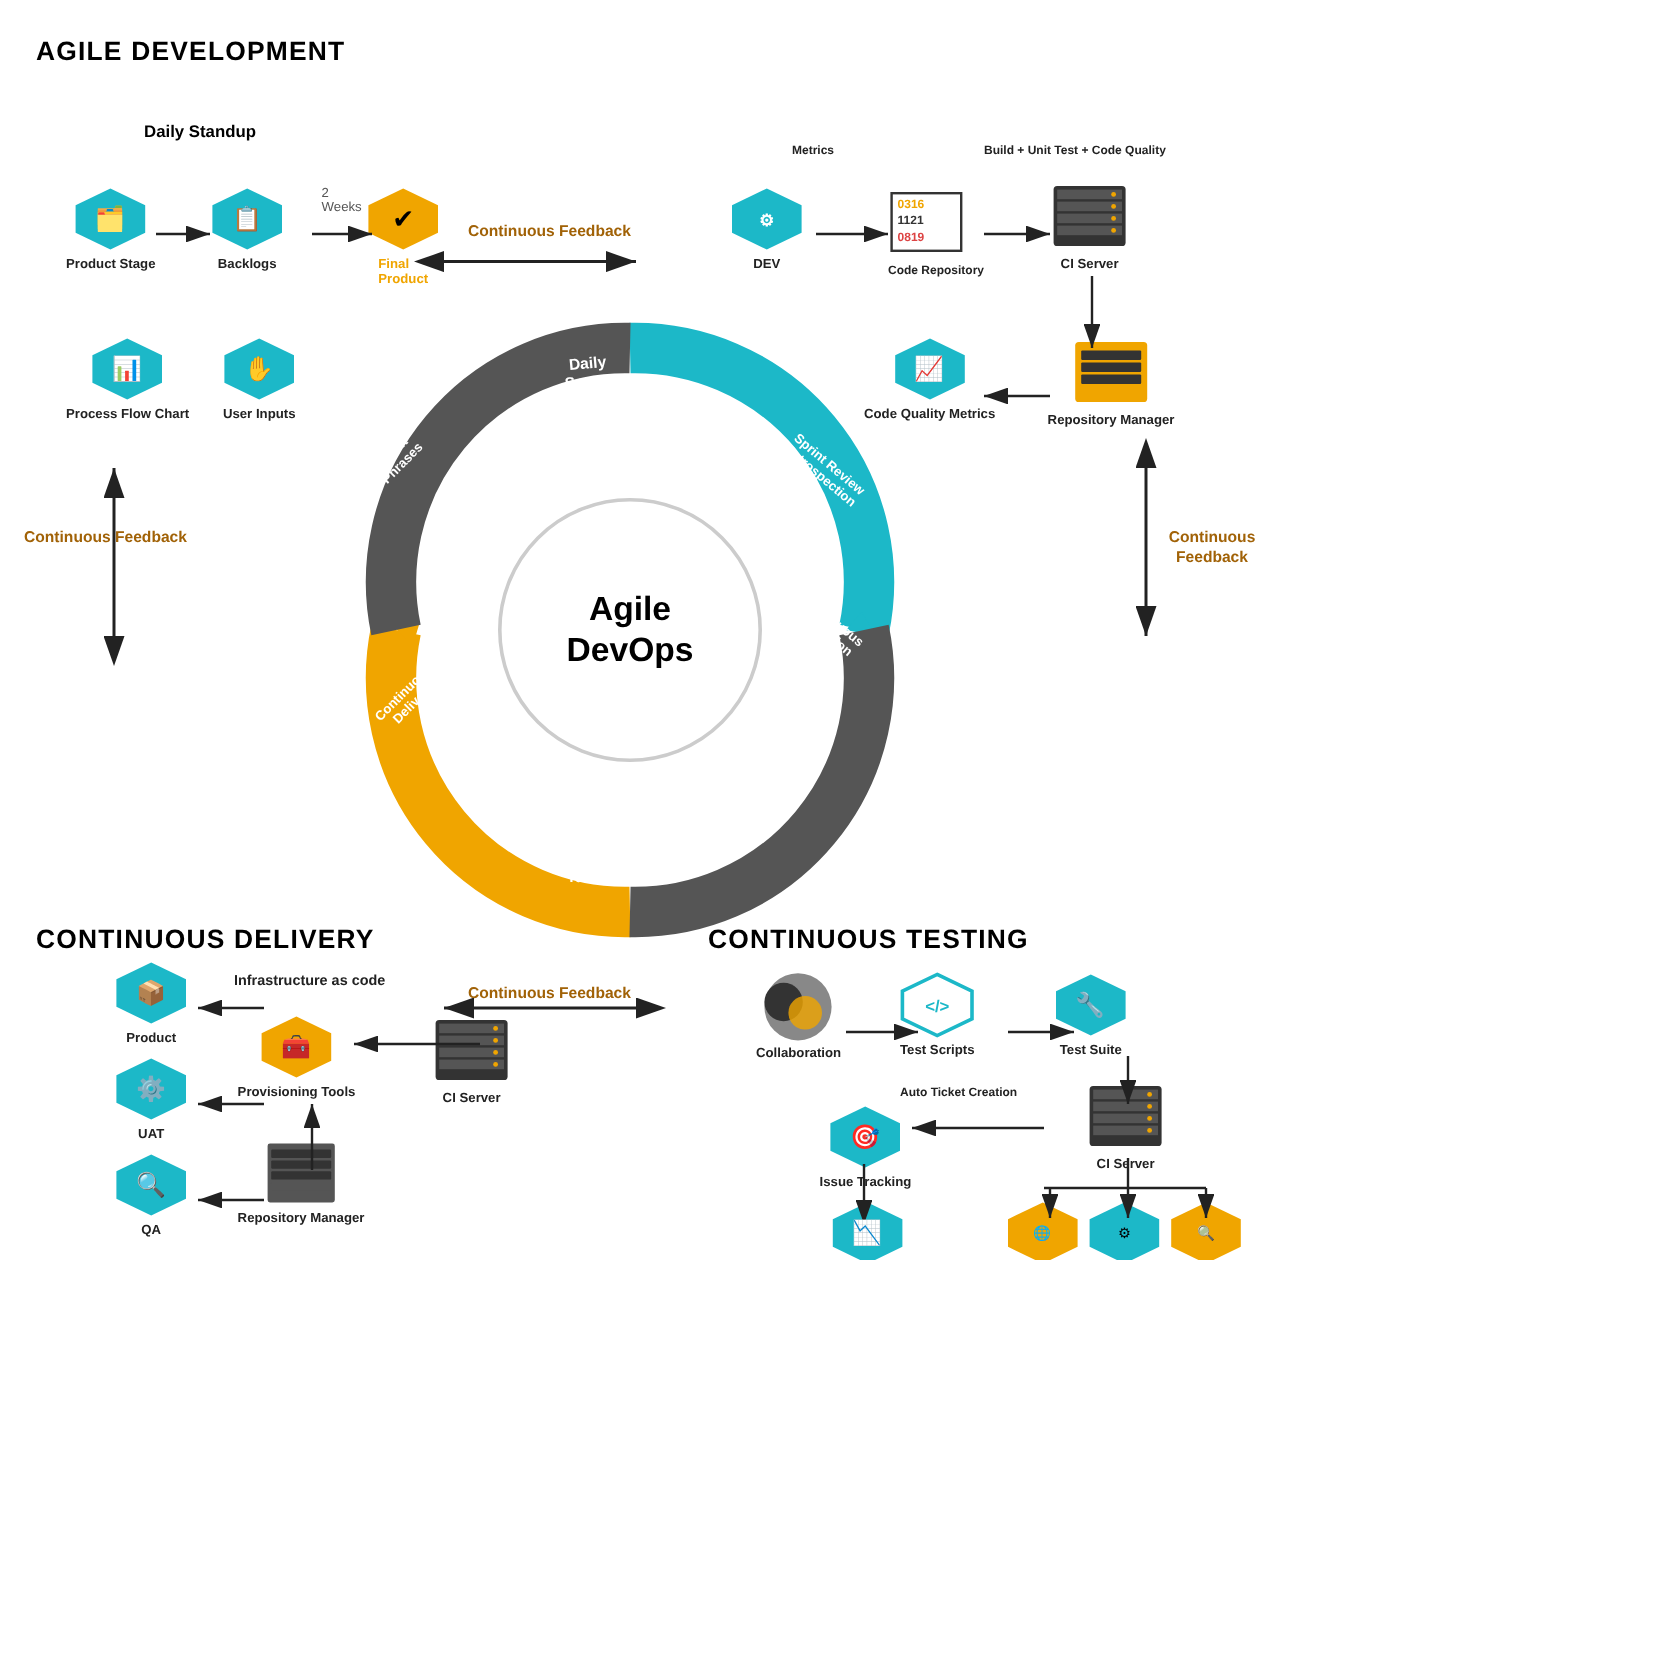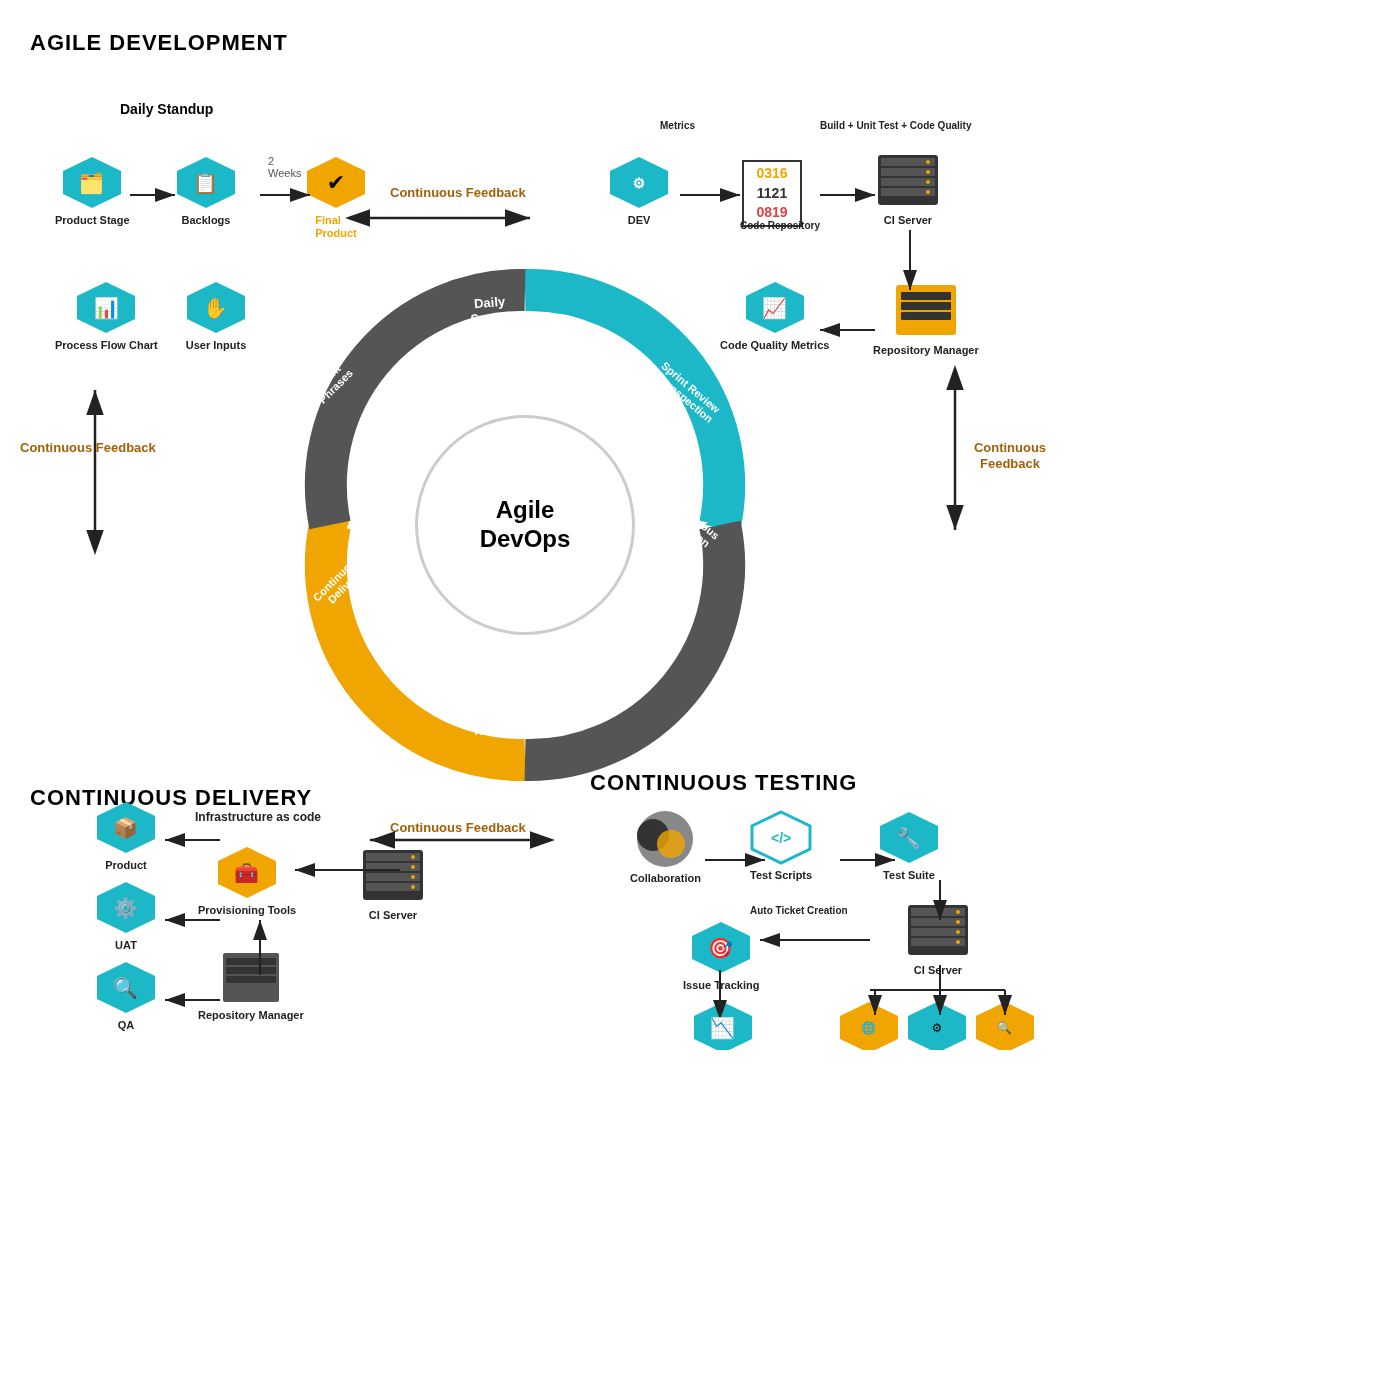--- a/index.html
+++ b/index.html
@@ -83,34 +83,34 @@
       display: flex;
       align-items: center;
       justify-content: center;
       text-align: center;
       left: 50%;
       top: 50%;
       transform: translate(-50%, -50%);
       z-index: 10;
     }
     .center-title {
-      font-size: 24px;
+      font-size: 28px;
       font-weight: 900;
       line-height: 1.2;
     }
 
     .code-box {
       position: absolute;
       background: #fff;
       border: 2px solid #333;
       padding: 2px 4px;
-      font-size: 14px;
+      font-size: 10px;
       font-weight: bold;
       line-height: 1.4;
-      text-align: center;
+      text-align: left;
     }
     .code-box .line1 { color: #f0a500; }
     .code-box .line2 { color: #333; }
     .code-box .line3 { color: #d44; }
 
     .small-label {
       position: absolute;
       font-size: 10px;
       font-weight: bold;
       text-align: center;
@@ -209,21 +209,21 @@
     <line x1="940" y1="990" x2="940" y2="1015" stroke="#222" stroke-width="2" marker-end="url(#arrowBlack)"></line>
     <line x1="1005" y1="990" x2="1005" y2="1015" stroke="#222" stroke-width="2" marker-end="url(#arrowBlack)"></line>
 
     <line x1="870" y1="940" x2="760" y2="940" stroke="#222" stroke-width="2" marker-end="url(#arrowBlack)"></line>
 
     <line x1="720" y1="970" x2="720" y2="1020" stroke="#222" stroke-width="2" marker-end="url(#arrowBlack)"></line>
 
   </svg>
 
   <div class="section-title" style="left:30px;top:30px;">AGILE DEVELOPMENT</div>
-  <div class="section-title" style="left:30px;top:770px;margin-top:15px;">CONTINUOUS DELIVERY</div>
+  <div class="section-title" style="left:30px;top:770px;">CONTINUOUS DELIVERY</div>
   <div class="section-title" style="left:590px;top:770px;">CONTINUOUS TESTING</div>
 
   <div class="daily-standup" style="left:120px;top:101px;">Daily Standup</div>
 
   <div class="weeks-label" style="left:268px;top:155px;font-size:11px;color:#555;">2<br>Weeks</div>
 
   <div class="hex-wrap" style="left:55px;top:155px;">
     <div class="hex">
       <svg viewBox="0 0 62 55">
           <polygon points="31,2 60,16 60,39 31,53 2,39 2,16" fill="#1cb8c8"></polygon>

